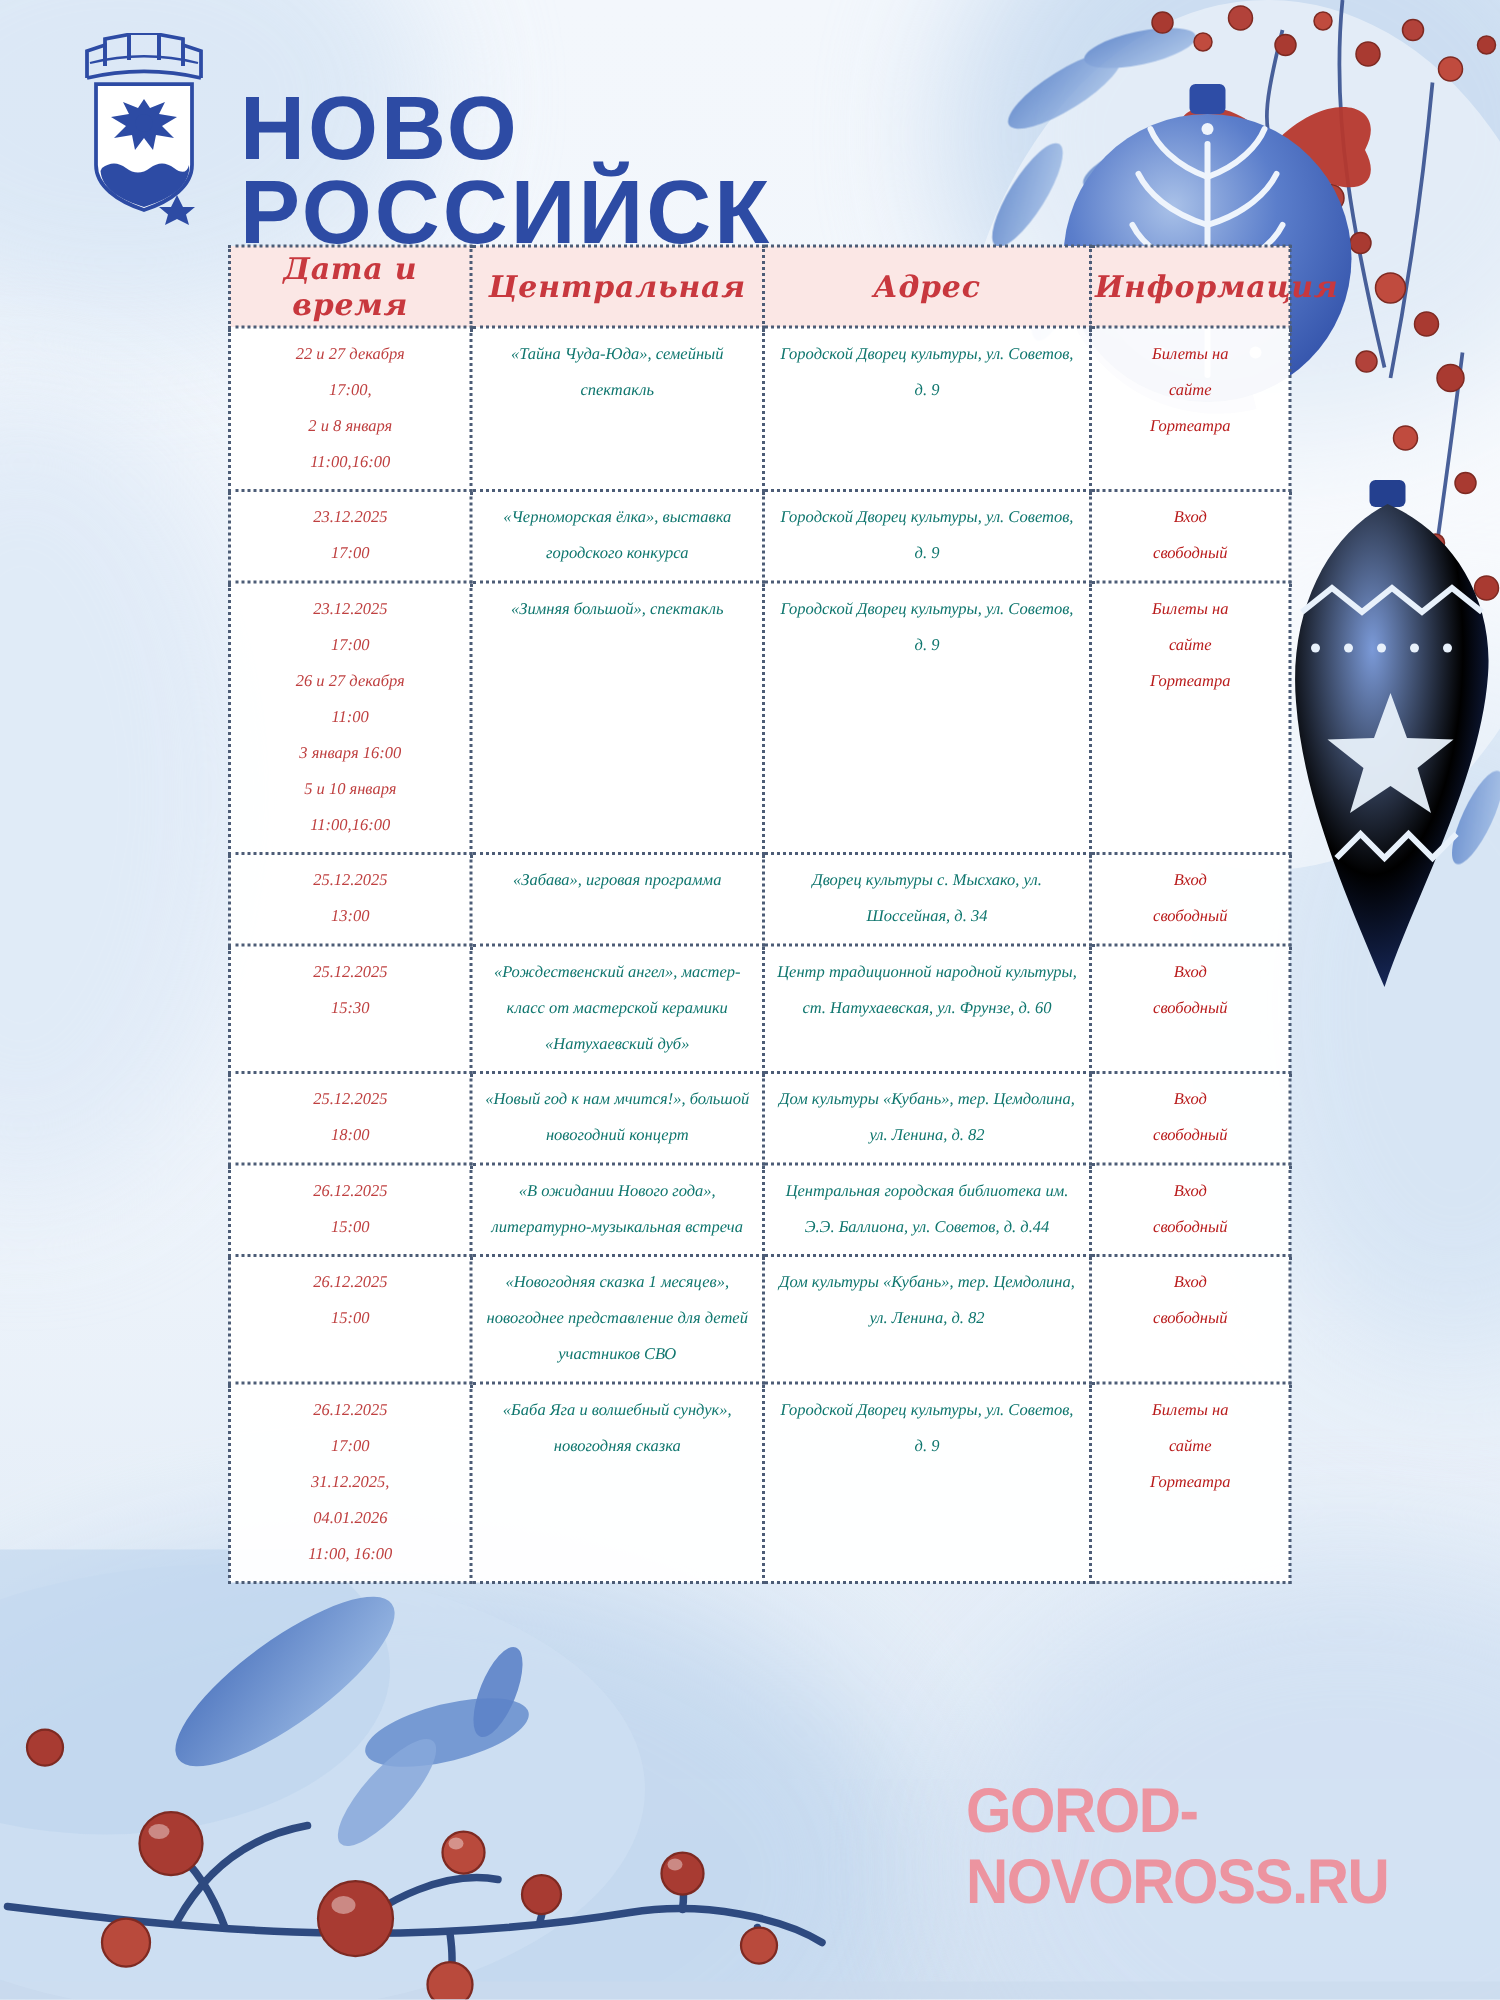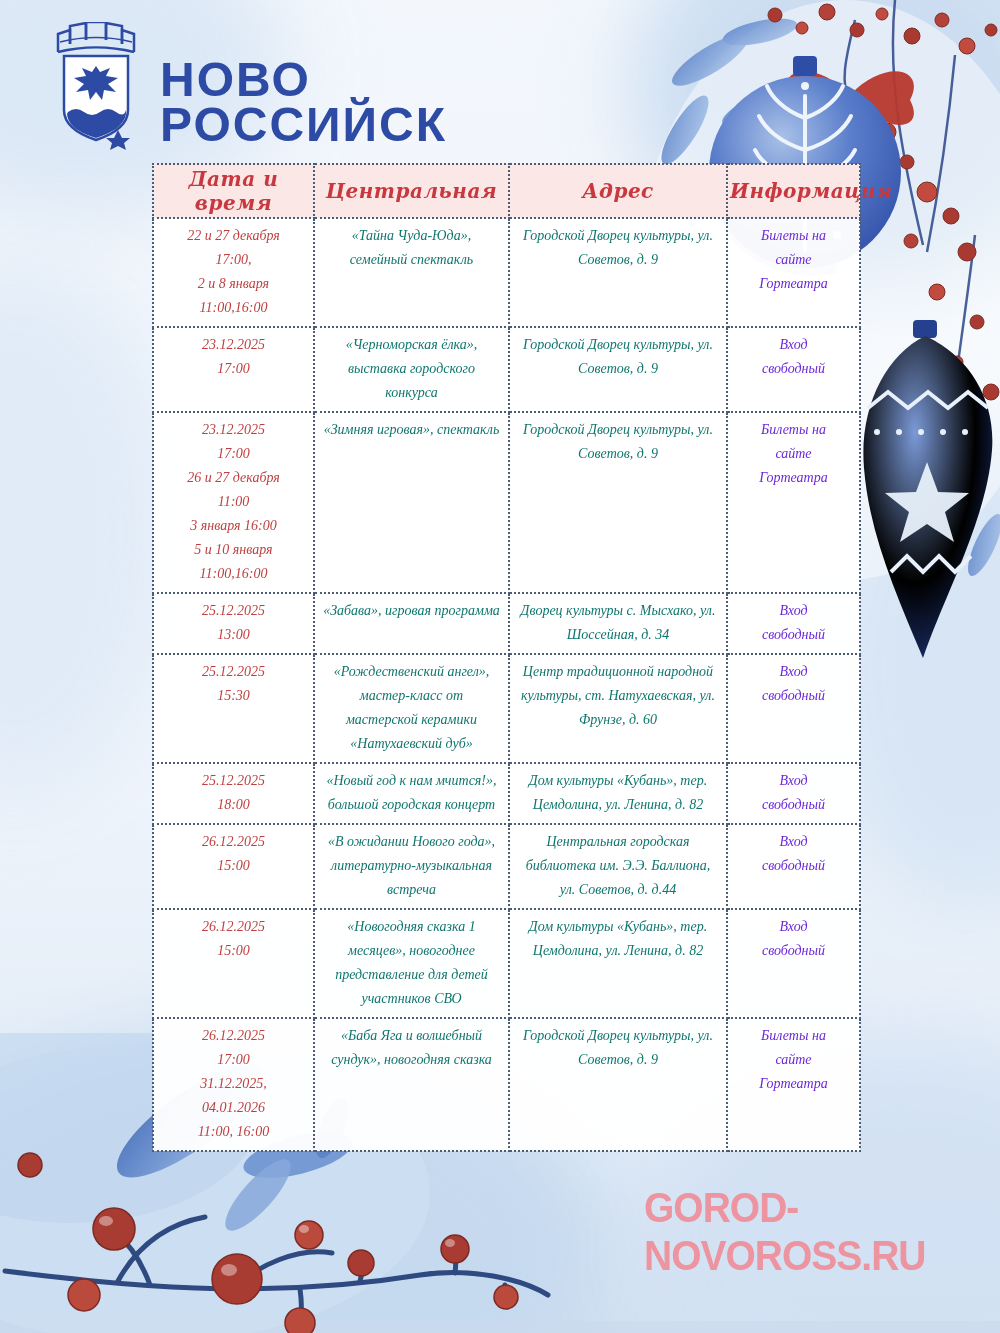--- a/index.html
+++ b/index.html
@@ -15,42 +15,42 @@
   .wash.l1{left:-150px;top:260px;width:330px;height:540px;background:#dfeaf7;opacity:.9;}
   .wash.r1{right:-130px;top:430px;width:320px;height:480px;background:#d5e4f4;opacity:.9;}
   .wash.b1{left:-110px;bottom:-140px;width:720px;height:440px;background:#c5d9ef;opacity:.95;}
   .wash.br{right:-160px;bottom:-110px;width:520px;height:400px;background:#d2e1f3;opacity:.9;}
   .bottom-band{position:absolute;left:0;bottom:0;width:1000px;height:12px;background:#cbdaec;opacity:.65;z-index:1;}
 
   
   .logo{position:absolute;left:46px;top:22px;display:flex;gap:14px;z-index:3;}
   .logo svg{display:block;}
   .logo-text{margin-top:36px;color:#2d4ba4;font-family:"Liberation Sans",sans-serif;
-    font-weight:bold;font-size:48px;line-height:.93;letter-spacing:2px;}
+    font-weight:bold;font-size:60px;line-height:.93;letter-spacing:2px;}
 
   
   .decor-tr{position:absolute;right:0;top:0;z-index:2;}
   .decor-bl{position:absolute;left:0;bottom:0;z-index:2;}
 
   
   table.schedule{position:absolute;left:152px;top:163px;width:707px;z-index:5;
     border-collapse:collapse;table-layout:fixed;}
   .schedule col.c1{width:161px;}.schedule col.c2{width:195px;}
   .schedule col.c3{width:218px;}.schedule col.c4{width:133px;}
   .schedule th{
     border:2px dotted #4c5c76;background:#fbe7e5;color:#c8383e;
     font-family:"DejaVu Serif",serif;font-style:italic;font-weight:bold;
     font-size:20px;height:44px;letter-spacing:.5px;padding:2px;}
   .schedule td{
     border:2px dotted #4c5c76;background:rgba(255,255,255,.96);
     padding:5px 8px 6px;text-align:center;vertical-align:top;
-    font-style:italic;font-size:14px;line-height:24px;}
+    font-style:italic;font-size:11px;line-height:24px;}
   .schedule td.date{color:#bf4040;white-space:pre-line;}
   .schedule td.event,.schedule td.address{color:#0f766e;}
-  .schedule td.info{color:#6d28d9;white-space:pre-line;}
+  .schedule td.info{color:#b91c1c;white-space:pre-line;}
 
   
   .watermark{position:absolute;left:644px;top:1188px;z-index:8;
     font-family:"Liberation Sans",sans-serif;font-weight:800;font-size:39px;
     color:#ef8e99;letter-spacing:-1px;opacity:.92;transform:scaleY(1.08);}
 </style>
 </head>
 <body>
 
 <div class="wash tl"></div>
@@ -270,21 +270,21 @@
 свободный</td>
     </tr>
     <tr>
       <td class="date">23.12.2025
 17:00
 26 и 27 декабря
 11:00
 3 января 16:00
 5 и 10 января
 11:00,16:00</td>
-      <td class="event">«Зимняя игровая», спектакль</td>
+      <td class="event">«Зимняя большой», спектакль</td>
       <td class="address">Городской Дворец культуры, ул. Советов, д. 9</td>
       <td class="info">Билеты на
 сайте
 Гортеатра</td>
     </tr>
     <tr>
       <td class="date">25.12.2025
 13:00</td>
       <td class="event">«Забава», игровая программа</td>
       <td class="address">Дворец культуры с. Мысхако, ул. Шоссейная, д. 34</td>
@@ -295,21 +295,21 @@
       <td class="date">25.12.2025
 15:30</td>
       <td class="event">«Рождественский ангел», мастер-класс от мастерской керамики «Натухаевский дуб»</td>
       <td class="address">Центр традиционной народной культуры, ст. Натухаевская, ул. Фрунзе, д. 60</td>
       <td class="info">Вход
 свободный</td>
     </tr>
     <tr>
       <td class="date">25.12.2025
 18:00</td>
-      <td class="event">«Новый год к нам мчится!», большой городская концерт</td>
+      <td class="event">«Новый год к нам мчится!», большой новогодний концерт</td>
       <td class="address">Дом культуры «Кубань», тер. Цемдолина, ул. Ленина, д. 82</td>
       <td class="info">Вход
 свободный</td>
     </tr>
     <tr>
       <td class="date">26.12.2025
 15:00</td>
       <td class="event">«В ожидании Нового года», литературно-музыкальная встреча</td>
       <td class="address">Центральная городская библиотека им. Э.Э. Баллиона, ул. Советов, д. д.44</td>
       <td class="info">Вход

